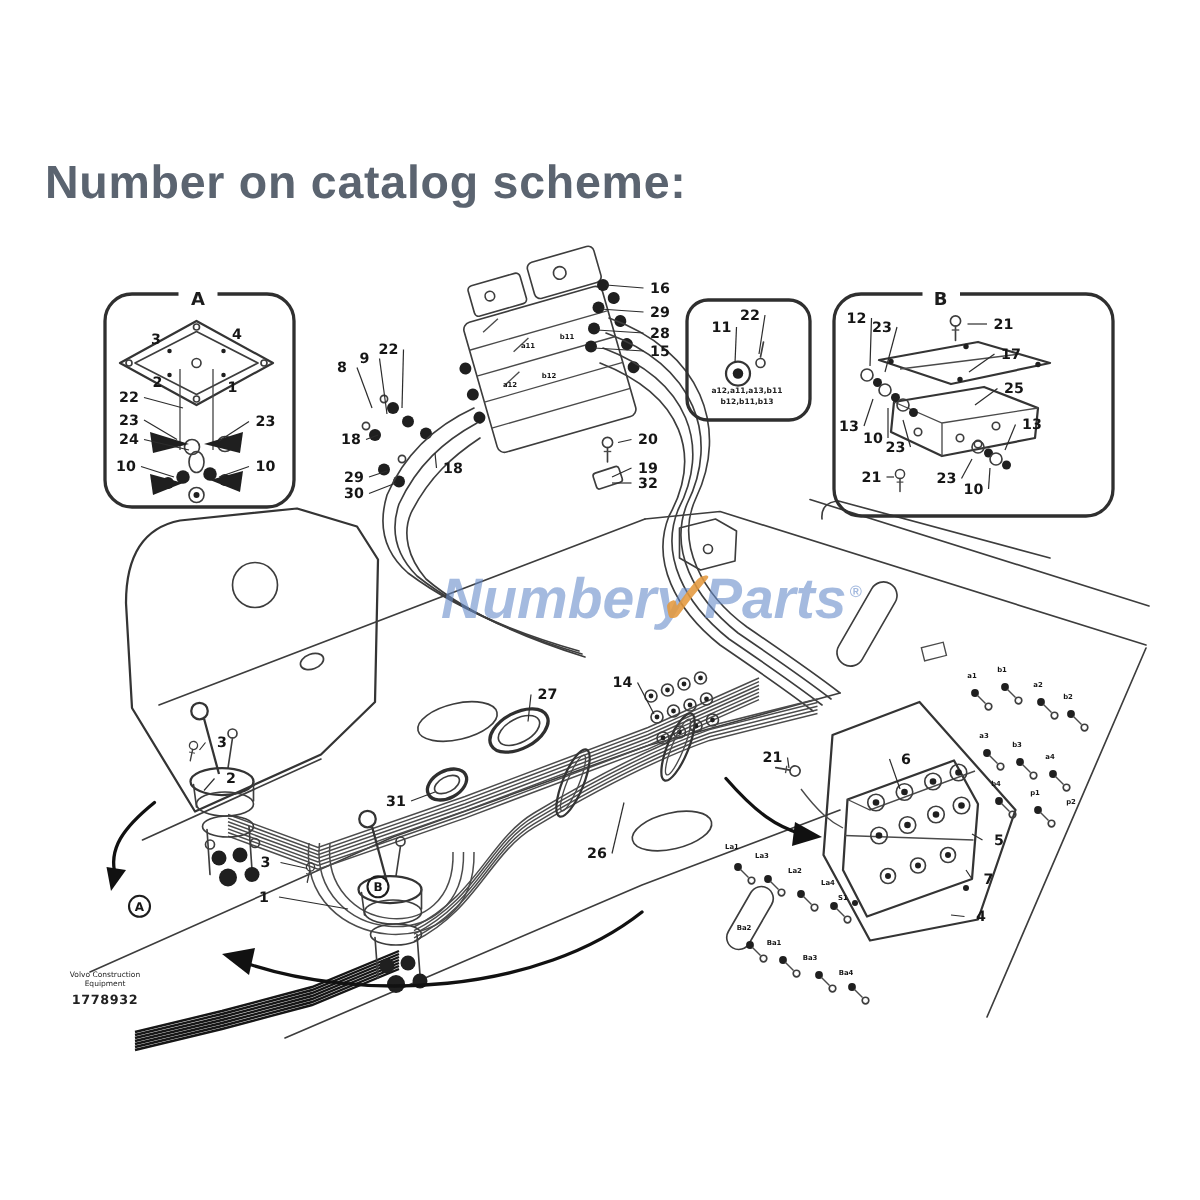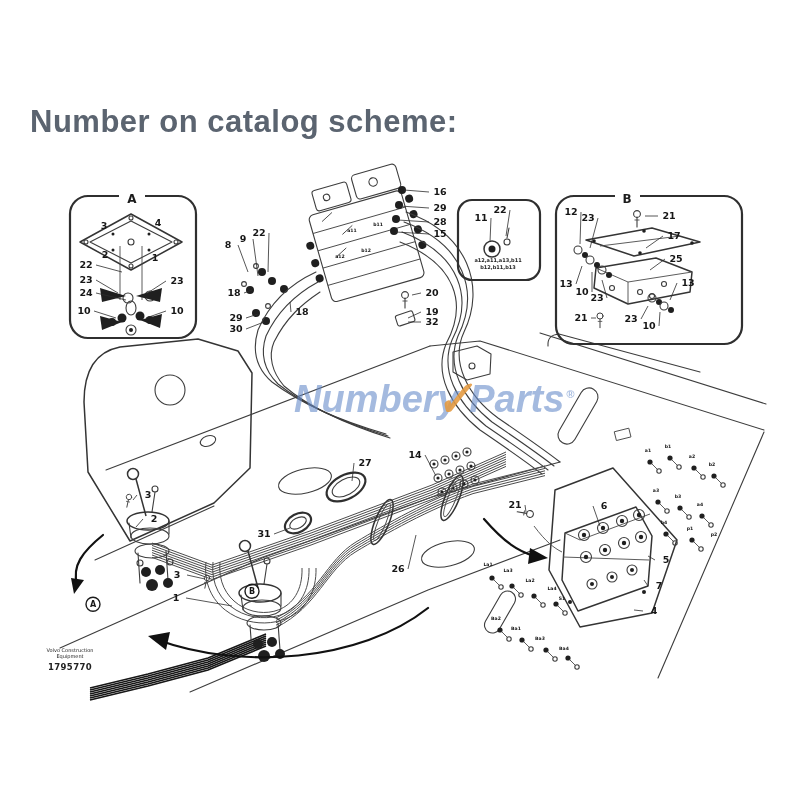--- a/index.html
+++ b/index.html
@@ -497,16 +497,16 @@
 
   <div class="wm">
     <span>Number</span><span>y</span><span class="wm-check">✓</span><span>Parts</span><span class="wm-r">®</span>
   </div>
 
   <div class="footer">
     <div class="f-brand">
       <span>Volvo Construction</span><br>
       <span>Equipment</span>
     </div>
-    <div class="f-num">1795770</div>
+    <div class="f-num">1778932</div>
   </div>
 
 </div>
 
 </body></html>

